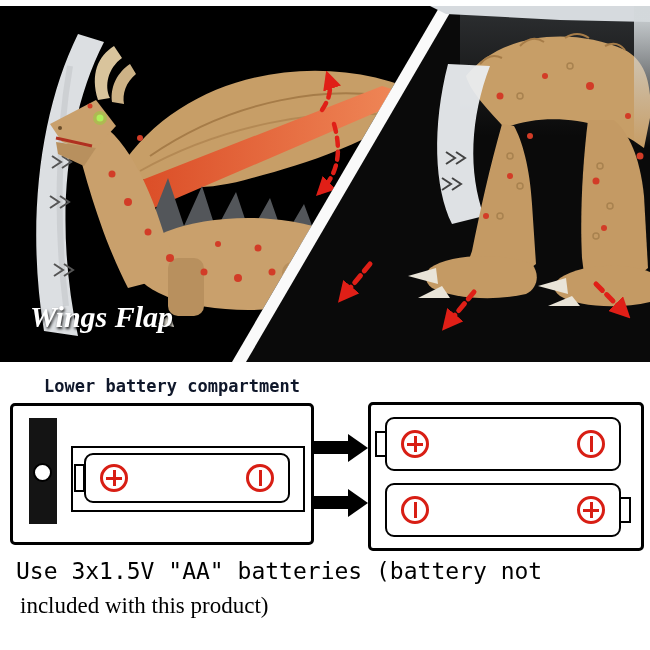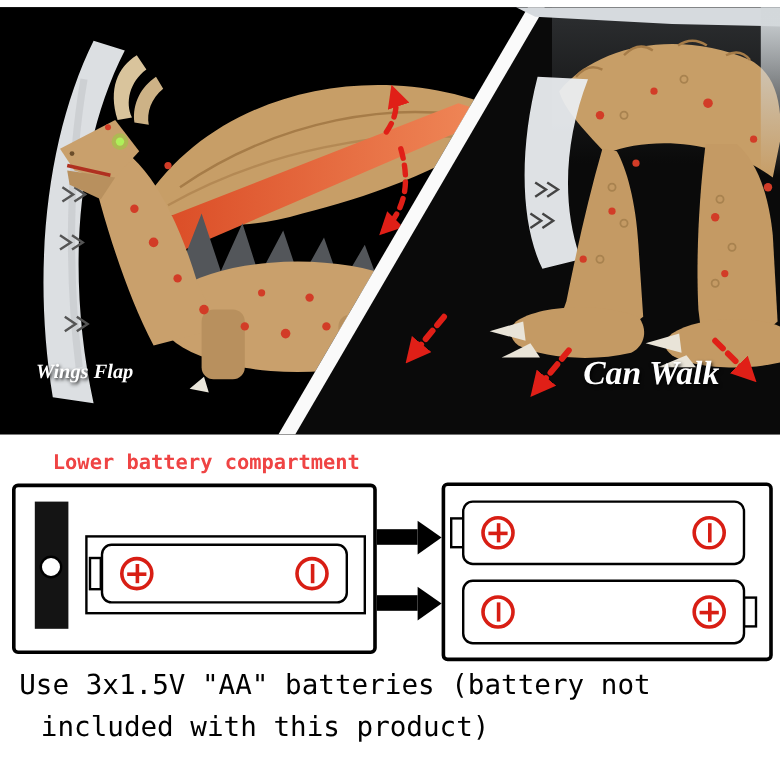--- a/index.html
+++ b/index.html
@@ -5,25 +5,25 @@
   html,body{margin:0;padding:0;background:#fff;}
   .page{position:relative;width:650px;height:650px;background:#fff;overflow:hidden;
         font-family:"DejaVu Sans Mono","Liberation Mono",monospace;}
 
   
   .hero{position:absolute;left:0;top:6px;width:650px;height:356px;background:#000;}
   .hero svg{position:absolute;left:0;top:0;}
   .caption{position:absolute;color:#fff;font-family:"Liberation Serif","DejaVu Serif",serif;
            font-style:italic;font-weight:bold;text-shadow:1px 2px 3px rgba(0,0,0,.9);
            white-space:nowrap;}
-  .cap-left{left:30px;top:294px;font-size:17px;}
+  .cap-left{left:30px;top:294px;font-size:30px;}
   .cap-right{left:486px;top:290px;font-size:28px;}
 
   
-  .dlabel{position:absolute;font-size:17px;font-weight:600;color:#ef4444;white-space:nowrap;}
+  .dlabel{position:absolute;font-size:17px;font-weight:600;color:#0f172a;white-space:nowrap;}
   .lower-label{left:44px;top:376px;}
   .upper-label{left:374px;top:375px;}
 
   .box{position:absolute;border:3px solid #000;border-radius:5px;background:#fff;}
   .lower-box{left:10px;top:403px;width:298px;height:136px;}
   .upper-box{left:368px;top:402px;width:270px;height:143px;}
 
   .latch{position:absolute;left:16px;top:12px;width:28px;height:106px;background:#141414;}
   .screw{position:absolute;left:20px;top:57px;width:15px;height:15px;border:2.5px solid #000;
          border-radius:50%;background:#fff;}
@@ -52,21 +52,21 @@
 
   .blockarrow{position:absolute;width:34px;height:13px;background:#000;}
   .blockarrow::after{content:"";position:absolute;left:34px;top:50%;margin-top:-14px;
         border-left:20px solid #000;border-top:14px solid transparent;border-bottom:14px solid transparent;}
   .arrow1{left:314px;top:441px;}
   .arrow2{left:314px;top:496px;}
 
   
   .footer{position:absolute;left:0;top:558px;width:650px;font-size:23px;font-weight:500;color:#000;}
   .f1{padding-left:16px;}
-  .f2{padding-left:34px;margin-top:9px;}
+  .f2{padding-left:20px;margin-top:9px;font-family:Liberation Serif, serif;}
 </style>
 </head>
 <body>
 
 <div class="page">
 
   <div class="hero">
     <svg width="650" height="356" viewBox="0 0 650 356">
       <defs>
         <clipPath id="clipL">
@@ -192,21 +192,20 @@
           <path d="M596,278 L626,308" marker-end="url(#ah)"></path>
         </g>
       </g>
 
       <polygon points="440,0 454,0 246,356 232,356" fill="#fafafa"></polygon>
       <polygon points="430,0 650,0 650,16 560,14 446,8" fill="#d6dade"></polygon>
       <rect x="634" y="0" width="16" height="140" fill="url(#gfade)"></rect>
     </svg>
 
     <div class="caption cap-left">Wings Flap</div>
-    <div class="caption cap-right">Can Walk</div>
   </div>
 
   <div class="dlabel lower-label">Lower battery compartment</div>
 
   <div class="box lower-box">
     <div class="latch"></div>
     <div class="screw"></div>
     <div class="slot">
       <div class="nub nub-lower"></div>
       <div class="batt lower-batt">

